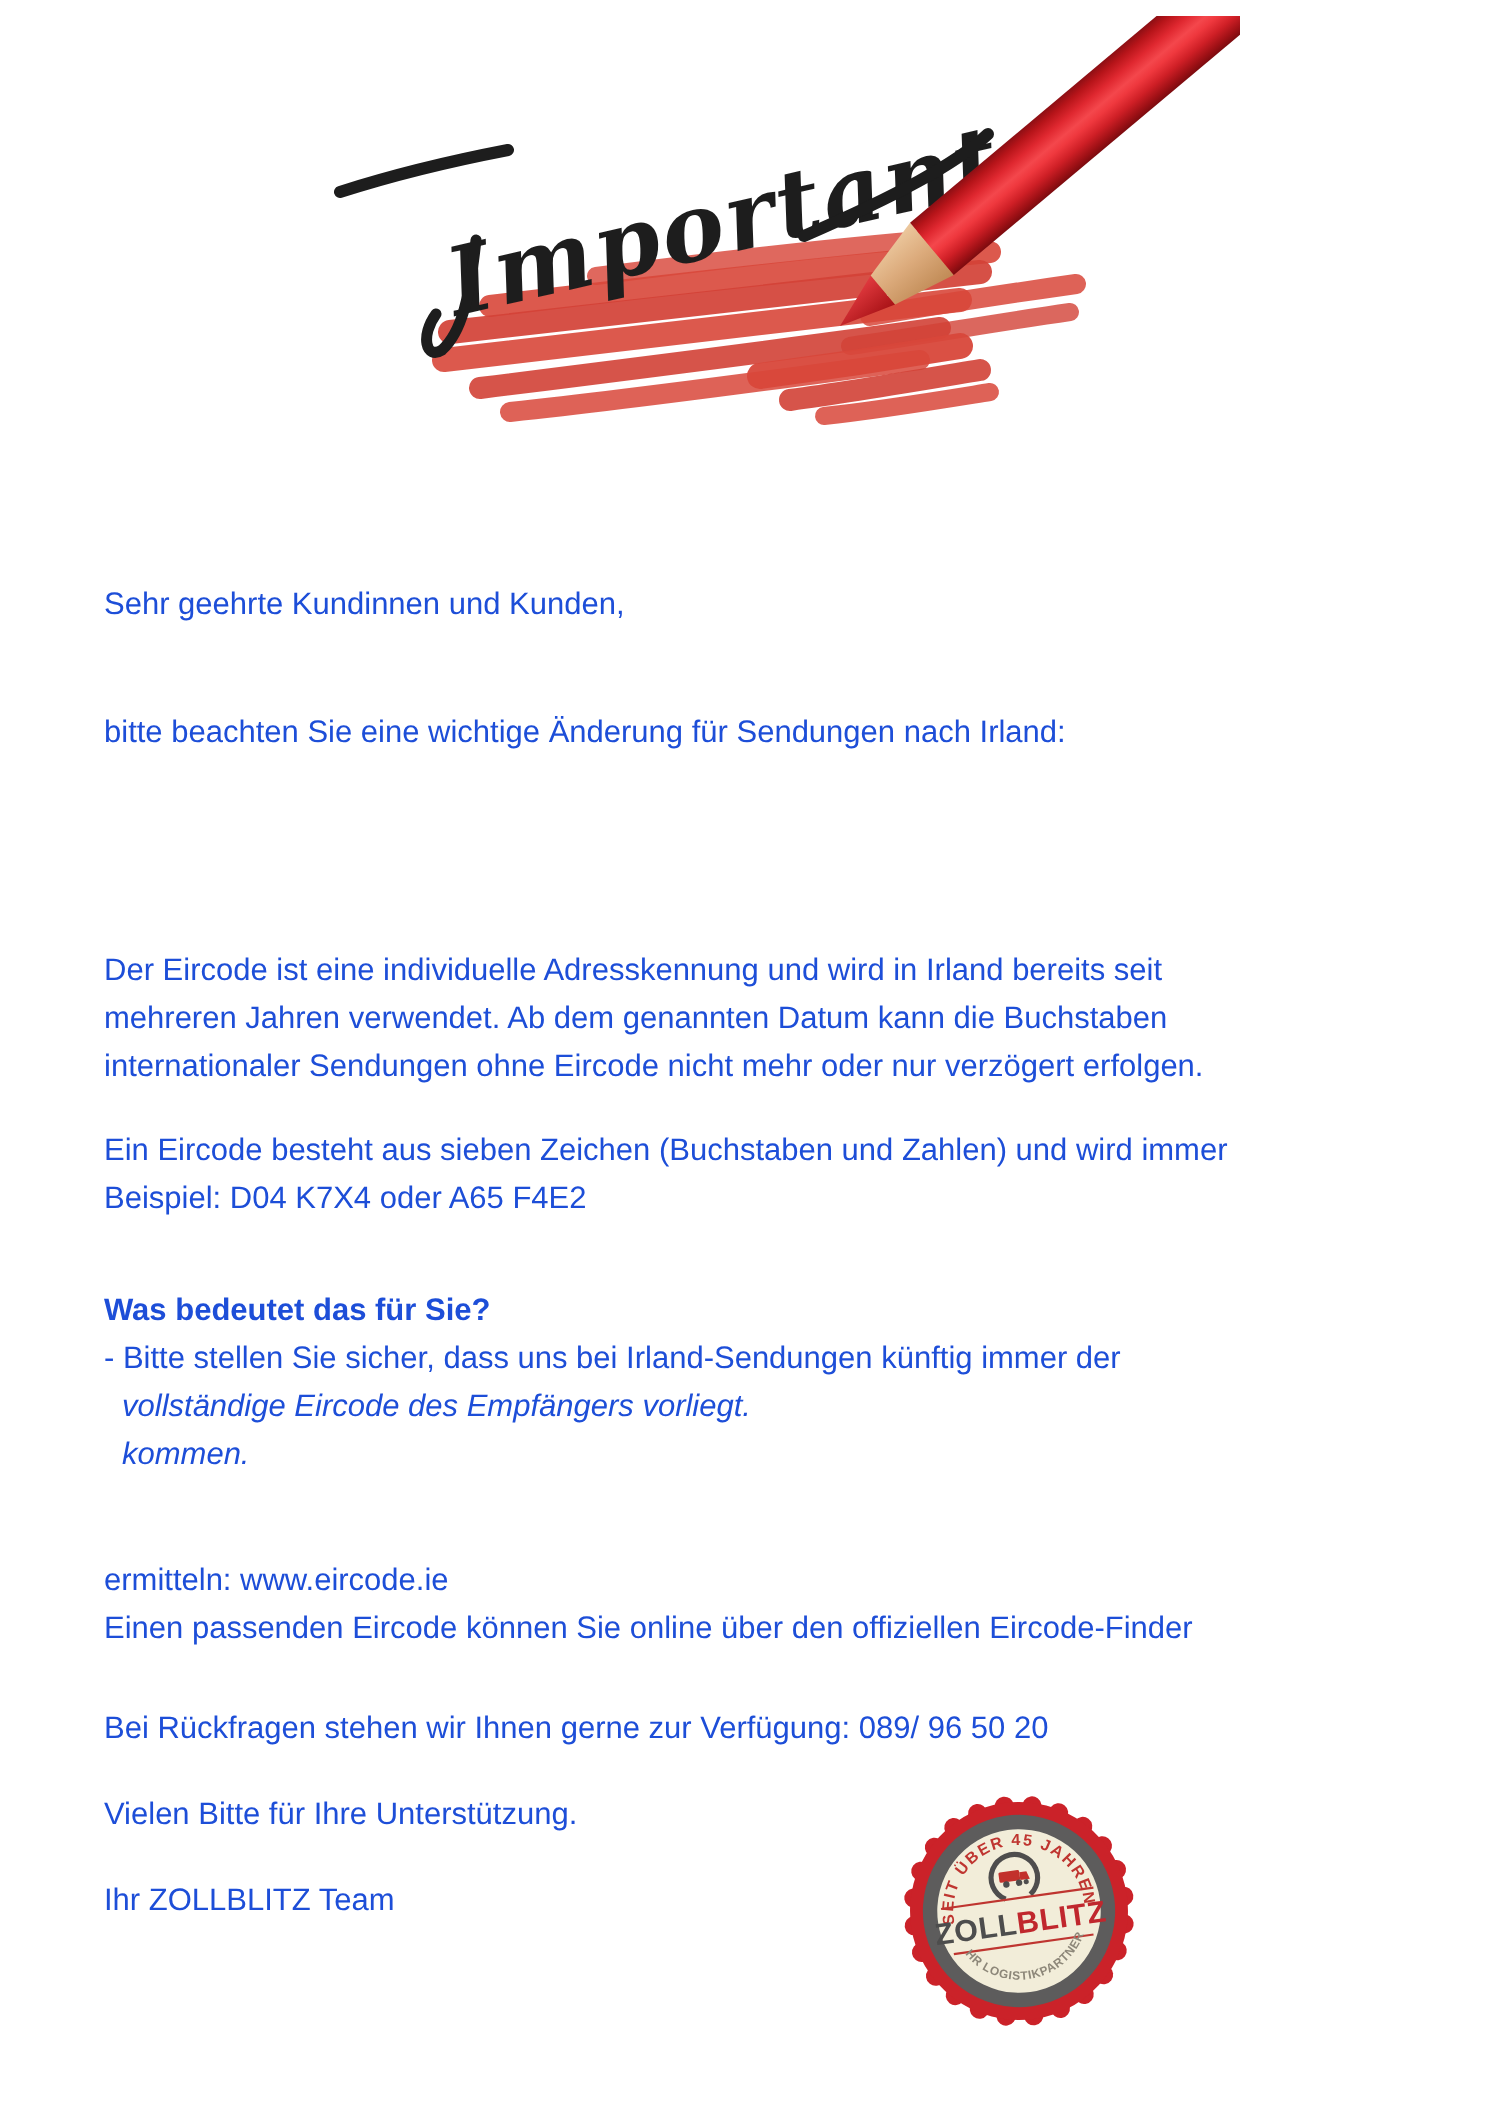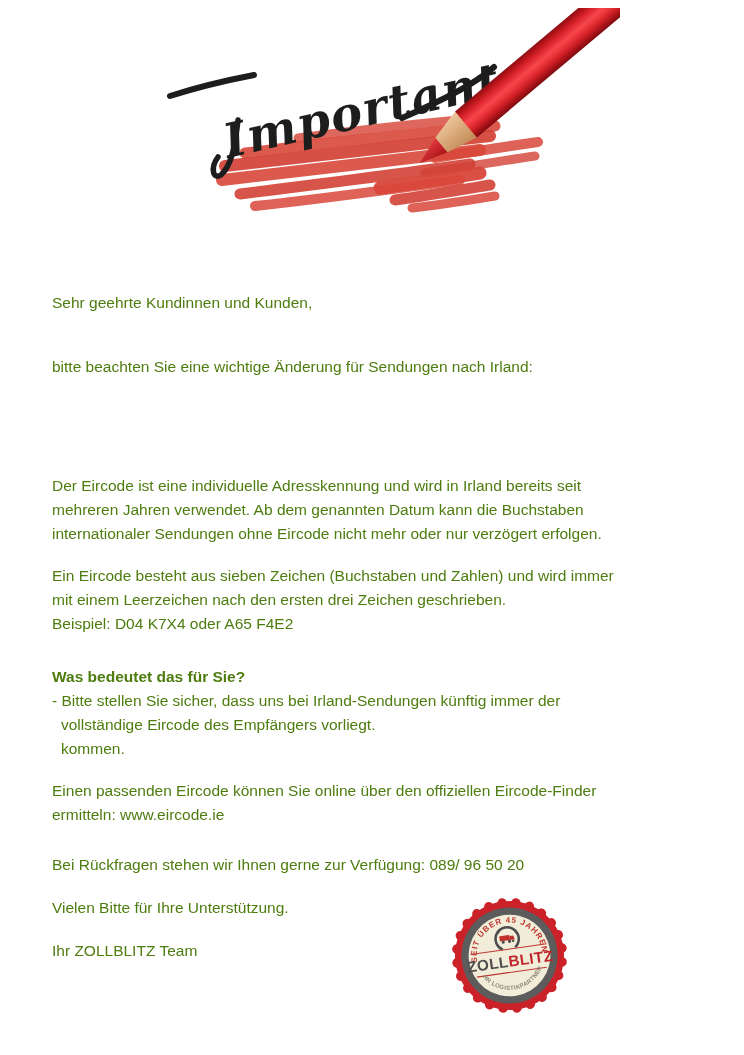--- a/index.html
+++ b/index.html
@@ -3,25 +3,25 @@
 <meta charset="utf-8">
 <style>
   html,body{margin:0;padding:0;background:#ffffff;}
   .page{
     position:relative;width:744px;height:1055px;background:#ffffff;
     font-family:"Liberation Sans",sans-serif;color:#3c3c3c;overflow:hidden;
   }
   .header-art{position:absolute;left:150px;top:8px;width:470px;height:218px;}
   .para{
     position:absolute;left:52px;font-size:15.5px;line-height:24px;
-    color:#4d7c0f;white-space:nowrap;
+    color:#1d4ed8;white-space:nowrap;
   }
   .para .ln{height:24px;}
-  .para .ln.cont{padding-left:9px;}
-  .bold{font-weight:bold;margin-top:21px;}
+  .para .ln.cont{padding-left:9px;font-style:italic;}
+  .bold{font-weight:bold;}
   .stamp{position:absolute;left:447px;top:893px;width:125px;height:125px;}
 </style>
 </head>
 <body>
 
 <div class="page">
 
   <div class="header-art">
     <svg viewBox="0 0 470 218" width="470" height="218">
       <defs>
@@ -81,34 +81,33 @@
 
 
   <div class="para" style="top:474px">
     <div class="ln">Der Eircode ist eine individuelle Adresskennung und wird in Irland bereits seit</div>
     <div class="ln">mehreren Jahren verwendet. Ab dem genannten Datum kann die Buchstaben</div>
     <div class="ln">internationaler Sendungen ohne Eircode nicht mehr oder nur verzögert erfolgen.</div>
   </div>
 
   <div class="para" style="top:564px">
     <div class="ln">Ein Eircode besteht aus sieben Zeichen (Buchstaben und Zahlen) und wird immer</div>
-    <div class="ln">mit einem Leerzeichen nach den ersten drei Zeichen geschrieben.</div>
     <div class="ln">Beispiel: D04 K7X4 oder A65 F4E2</div>
   </div>
 
   <div class="para" style="top:644px">
     <div class="ln bold">Was bedeutet das für Sie?</div>
     <div class="ln">- Bitte stellen Sie sicher, dass uns bei Irland-Sendungen künftig immer der</div>
     <div class="ln cont">vollständige Eircode des Empfängers vorliegt.</div>
     <div class="ln cont">kommen.</div>
   </div>
 
   <div class="para" style="top:779px">
+    <div class="ln">ermitteln: www.eircode.ie</div>
     <div class="ln">Einen passenden Eircode können Sie online über den offiziellen Eircode-Finder</div>
-    <div class="ln">ermitteln: www.eircode.ie</div>
   </div>
 
   <div class="para" style="top:853px">Bei Rückfragen stehen wir Ihnen gerne zur Verfügung: 089/ 96 50 20</div>
 
   <div class="para" style="top:896px">Vielen Bitte für Ihre Unterstützung.</div>
 
   <div class="para" style="top:939px">Ihr ZOLLBLITZ Team</div>
 
   <div class="stamp">
     <svg viewBox="0 0 156 156" width="125" height="125">

